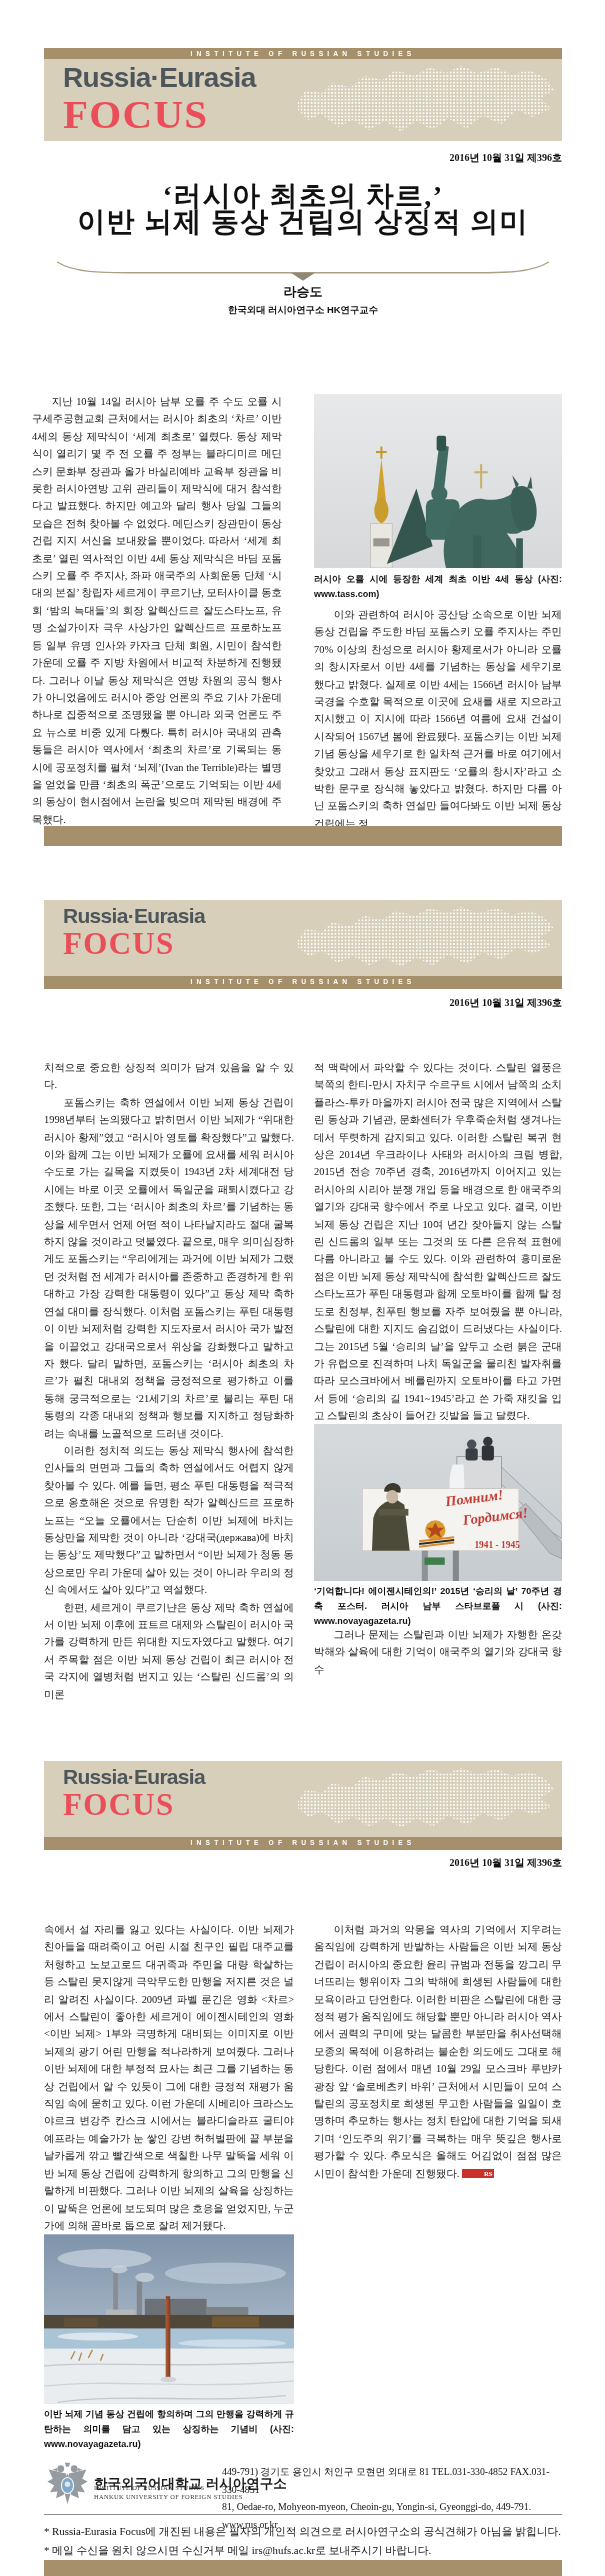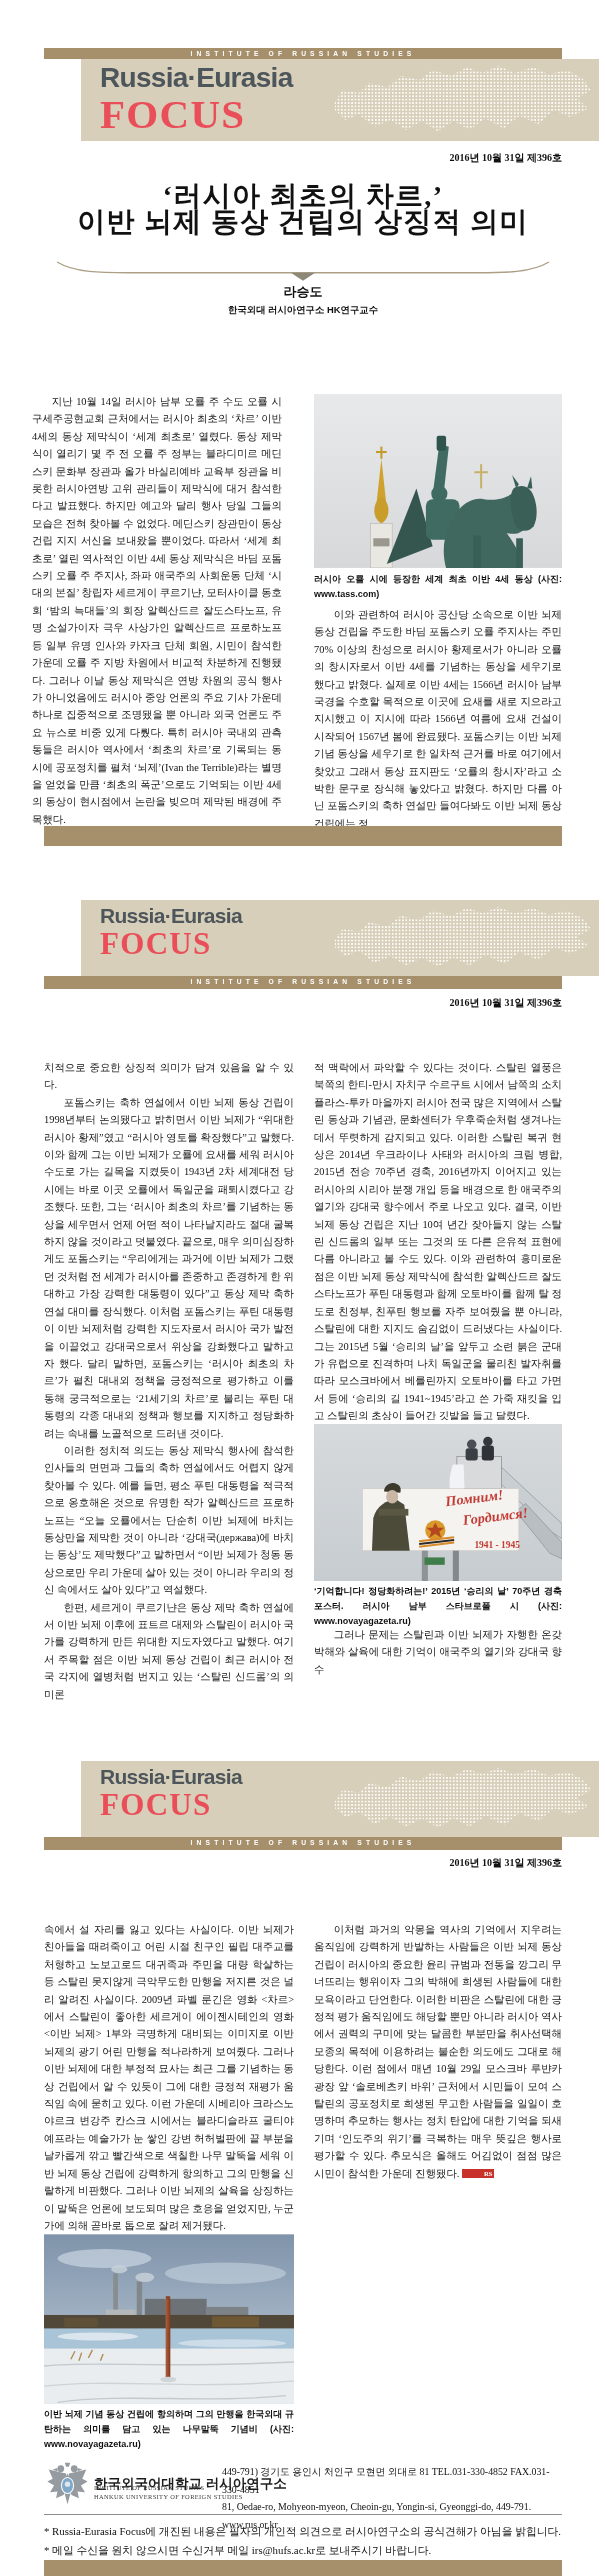--- a/index.html
+++ b/index.html
@@ -7,21 +7,21 @@
        font-family:"Liberation Serif","DejaVu Serif",serif;color:#111;}
   .page{position:absolute;left:0;width:606px;height:859px;overflow:hidden;background:#fff;}
   #pg1{top:0;} #pg2{top:859px;} #pg3{top:1717px;}
 
   
   .strip{position:absolute;left:44px;width:518px;background:#a6906c;color:#fff;
          font-family:"Liberation Sans","DejaVu Sans",sans-serif;font-weight:bold;
          text-align:center;overflow:hidden;white-space:nowrap;}
   .strip-lg{top:48px;height:11.4px;font-size:6.7px;line-height:11.4px;letter-spacing:0.62em;}
   .strip-sm{height:12.8px;font-size:6.7px;line-height:12.8px;letter-spacing:0.62em;}
-  .band{position:absolute;left:44px;width:518px;background:#d8cfba;margin-left:37px;}
+  .band{position:absolute;left:44px;width:518px;background:#d8cfba;}
   .band-lg{top:59px;height:82px;}
   .brand{position:absolute;left:19px;top:5.4px;line-height:1;}
   .brand .t{font-family:"Liberation Sans","DejaVu Sans",sans-serif;font-weight:bold;
             color:#4d565a;letter-spacing:-0.7px;}
   .brand .f{font-family:"Liberation Serif","DejaVu Serif",serif;font-weight:bold;
             color:#ea4e59;letter-spacing:1.3px;}
   .band-lg .t{font-size:28px;} .band-lg .f{font-size:41px;margin-top:1.3px;}
   .band-sm .t{font-size:21px;} .band-sm .f{font-size:31px;margin-top:1.3px;}
   .rumap{position:absolute;right:5.4px;top:5.4px;bottom:5.4px;width:264px;
          background-image:radial-gradient(circle, rgba(255,255,255,0.95) 0.8px, rgba(255,255,255,0) 1px);
@@ -191,21 +191,21 @@
       <line x1="156" y1="178" x2="208" y2="172" stroke="#2e2b26"></line>
       <line x1="156" y1="182" x2="208" y2="176" stroke="#d98a2b"></line>
     </g>
 
     <text x="238" y="184" font-size="14" font-weight="bold" fill="#c43b35" font-family="Liberation Serif, serif">1941 - 1945</text>
 
     <rect x="160" y="188" width="9" height="45" fill="#8e9397"></rect>
     <rect x="206" y="188" width="9" height="45" fill="#83888c"></rect>
     <rect x="164" y="198" width="30" height="11" fill="#3f7d4a"></rect>
   </svg>
-  <div class="cap" style="left:314px;top:725px;width:248px;">‘기억합니다! 정당화하려는!’ 2015년 ‘승리의 날’ 70주년 경축 포스터. 러시아 남부 스타브로폴 시 (사진: www.novayagazeta.ru)</div>
+  <div class="cap" style="left:314px;top:725px;width:248px;">‘기억합니다! 에이젠시테인의!’ 2015년 ‘승리의 날’ 70주년 경축 포스터. 러시아 남부 스타브로폴 시 (사진: www.novayagazeta.ru)</div>
 
   <div class="col" style="left:314px;top:767px;width:248px;">
     <p class="ind">그러나 문제는 스탈린과 이반 뇌제가 자행한 온갖 박해와 살육에 대한 기억이 애국주의 열기와 강대국 향수</p>
   </div>
 </div>
 
 <div class="page" id="pg3">
   <div class="band band-sm" style="top:44px;height:76px;">
     <div class="brand">
       <div class="t">Russia·Eurasia</div>
@@ -259,21 +259,21 @@
       <line x1="40" y1="186" x2="46" y2="174"></line>
         <line x1="52" y1="188" x2="56" y2="176"></line>
       <line x1="66" y1="184" x2="72" y2="172"></line>
         <line x1="84" y1="188" x2="88" y2="178"></line>
     </g>
 
     <polygon points="181,92 188,92 187,98 182,98" fill="#8b4226"></polygon>
     <rect x="181" y="96" width="7" height="118" fill="url(#stake)"></rect>
     <ellipse cx="185" cy="216" rx="12" ry="4" fill="#cfd5d9"></ellipse>
   </svg>
-  <div class="cap" style="left:44px;top:690px;width:250px;">이반 뇌제 기념 동상 건립에 항의하며 그의 만행을 한국외대 규탄하는 의미를 담고 있는 나무말뚝 기념비 (사진: www.novayagazeta.ru)</div>
+  <div class="cap" style="left:44px;top:690px;width:250px;">이반 뇌제 기념 동상 건립에 항의하며 그의 만행을 강력하게 규탄하는 의미를 담고 있는 상징하는 기념비 (사진: www.novayagazeta.ru)</div>
 
   <div class="col" style="left:314px;top:204px;width:248px;">
     <p class="ind"><span>이처럼 과거의 악몽을 역사의 기억에서 지우려는 움직임에 강력하게 반발하는 사람들은 이반 뇌제 동상 건립이 러시아의 중요한 윤리 규범과 전통을 깡그리 무너뜨리는 행위이자 그의 박해에 희생된 사람들에 대한 모욕이라고 단언한다. 이러한 비판은 스탈린에 대한 긍정적 평가 움직임에도 해당할 뿐만 아니라 러시아 역사에서 권력의 구미에 맞는 달콤한 부분만을 취사선택해 모종의 목적에 이용하려는 불순한 의도에도 그대로 해당한다. 이런 점에서 매년 10월 29일 모스크바 루뱐카 광장 앞 ‘솔로베츠키 바위’ 근처에서 시민들이 모여 스탈린의 공포정치로 희생된 무고한 사람들을 일일이 호명하며 추모하는 행사는 정치 탄압에 대한 기억을 되새기며 ‘인도주의 위기’를 극복하는 매우 뜻깊은 행사로 평가할 수 있다. 추모식은 올해도 어김없이 점점 많은 시민이 참석한 가운데 진행됐다.</span><span class="endmark">RS</span></p>
   </div>
 
   <svg class="photo" style="left:46px;top:743px;" width="43" height="47" viewBox="0 0 64 70">
     <g fill="#959ba0">
       <polygon points="28,4 36,4 34,10 30,10"></polygon>
       <circle cx="22" cy="13" r="5"></circle>
         <circle cx="42" cy="13" r="5"></circle>

